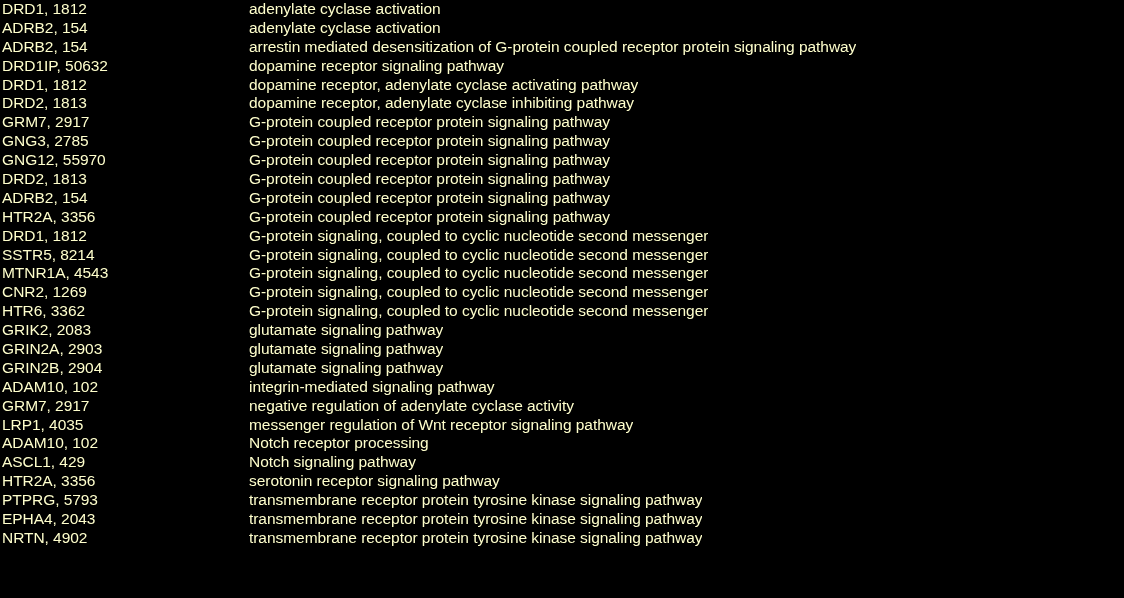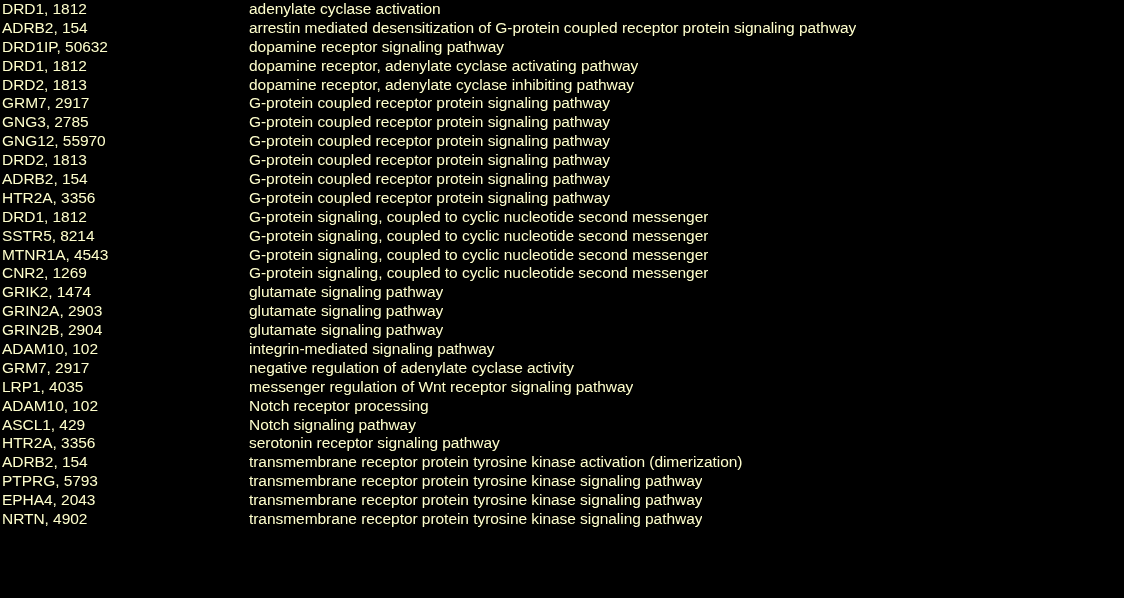--- a/index.html
+++ b/index.html
@@ -41,40 +41,41 @@
     display: inline-block;
     vertical-align: top;
     overflow: hidden;
   }
 </style>
 </head>
 <body>
 
 <div id="listing" style="background: rgb(0, 0, 0); color: rgb(255, 255, 204);">
     <div class="row"><span class="col-gene">DRD1, 1812</span><span class="col-term">adenylate cyclase activation</span></div>
+    <div class="row"><span class="col-gene">ADRB2, 154</span><span class="col-term">adenylate cyclase activation</span></div>
     <div class="row"><span class="col-gene">ADRB2, 154</span><span class="col-term">arrestin mediated desensitization of G-protein coupled receptor protein signaling pathway</span></div>
     <div class="row"><span class="col-gene">DRD1IP, 50632</span><span class="col-term">dopamine receptor signaling pathway</span></div>
     <div class="row"><span class="col-gene">DRD1, 1812</span><span class="col-term">dopamine receptor, adenylate cyclase activating pathway</span></div>
     <div class="row"><span class="col-gene">DRD2, 1813</span><span class="col-term">dopamine receptor, adenylate cyclase inhibiting pathway</span></div>
     <div class="row"><span class="col-gene">GRM7, 2917</span><span class="col-term">G-protein coupled receptor protein signaling pathway</span></div>
     <div class="row"><span class="col-gene">GNG3, 2785</span><span class="col-term">G-protein coupled receptor protein signaling pathway</span></div>
     <div class="row"><span class="col-gene">GNG12, 55970</span><span class="col-term">G-protein coupled receptor protein signaling pathway</span></div>
     <div class="row"><span class="col-gene">DRD2, 1813</span><span class="col-term">G-protein coupled receptor protein signaling pathway</span></div>
     <div class="row"><span class="col-gene">ADRB2, 154</span><span class="col-term">G-protein coupled receptor protein signaling pathway</span></div>
     <div class="row"><span class="col-gene">HTR2A, 3356</span><span class="col-term">G-protein coupled receptor protein signaling pathway</span></div>
     <div class="row"><span class="col-gene">DRD1, 1812</span><span class="col-term">G-protein signaling, coupled to cyclic nucleotide second messenger</span></div>
     <div class="row"><span class="col-gene">SSTR5, 8214</span><span class="col-term">G-protein signaling, coupled to cyclic nucleotide second messenger</span></div>
     <div class="row"><span class="col-gene">MTNR1A, 4543</span><span class="col-term">G-protein signaling, coupled to cyclic nucleotide second messenger</span></div>
     <div class="row"><span class="col-gene">CNR2, 1269</span><span class="col-term">G-protein signaling, coupled to cyclic nucleotide second messenger</span></div>
-    <div class="row"><span class="col-gene">GRIK2, 1474</span><span class="col-term">glutamate signaling pathway</span></div>
+    <div class="row"><span class="col-gene">HTR6, 3362</span><span class="col-term">G-protein signaling, coupled to cyclic nucleotide second messenger</span></div>
+    <div class="row"><span class="col-gene">GRIK2, 2083</span><span class="col-term">glutamate signaling pathway</span></div>
     <div class="row"><span class="col-gene">GRIN2A, 2903</span><span class="col-term">glutamate signaling pathway</span></div>
     <div class="row"><span class="col-gene">GRIN2B, 2904</span><span class="col-term">glutamate signaling pathway</span></div>
     <div class="row"><span class="col-gene">ADAM10, 102</span><span class="col-term">integrin-mediated signaling pathway</span></div>
     <div class="row"><span class="col-gene">GRM7, 2917</span><span class="col-term">negative regulation of adenylate cyclase activity</span></div>
     <div class="row"><span class="col-gene">LRP1, 4035</span><span class="col-term">messenger regulation of Wnt receptor signaling pathway</span></div>
     <div class="row"><span class="col-gene">ADAM10, 102</span><span class="col-term">Notch receptor processing</span></div>
     <div class="row"><span class="col-gene">ASCL1, 429</span><span class="col-term">Notch signaling pathway</span></div>
     <div class="row"><span class="col-gene">HTR2A, 3356</span><span class="col-term">serotonin receptor signaling pathway</span></div>
-    <div class="row"><span class="col-gene">ADRB2, 154</span><span class="col-term">transmembrane receptor protein tyrosine kinase activation (dimerization)</span></div>
     <div class="row"><span class="col-gene">PTPRG, 5793</span><span class="col-term">transmembrane receptor protein tyrosine kinase signaling pathway</span></div>
     <div class="row"><span class="col-gene">EPHA4, 2043</span><span class="col-term">transmembrane receptor protein tyrosine kinase signaling pathway</span></div>
     <div class="row"><span class="col-gene">NRTN, 4902</span><span class="col-term">transmembrane receptor protein tyrosine kinase signaling pathway</span></div>
   </div>
 
 </body></html>

